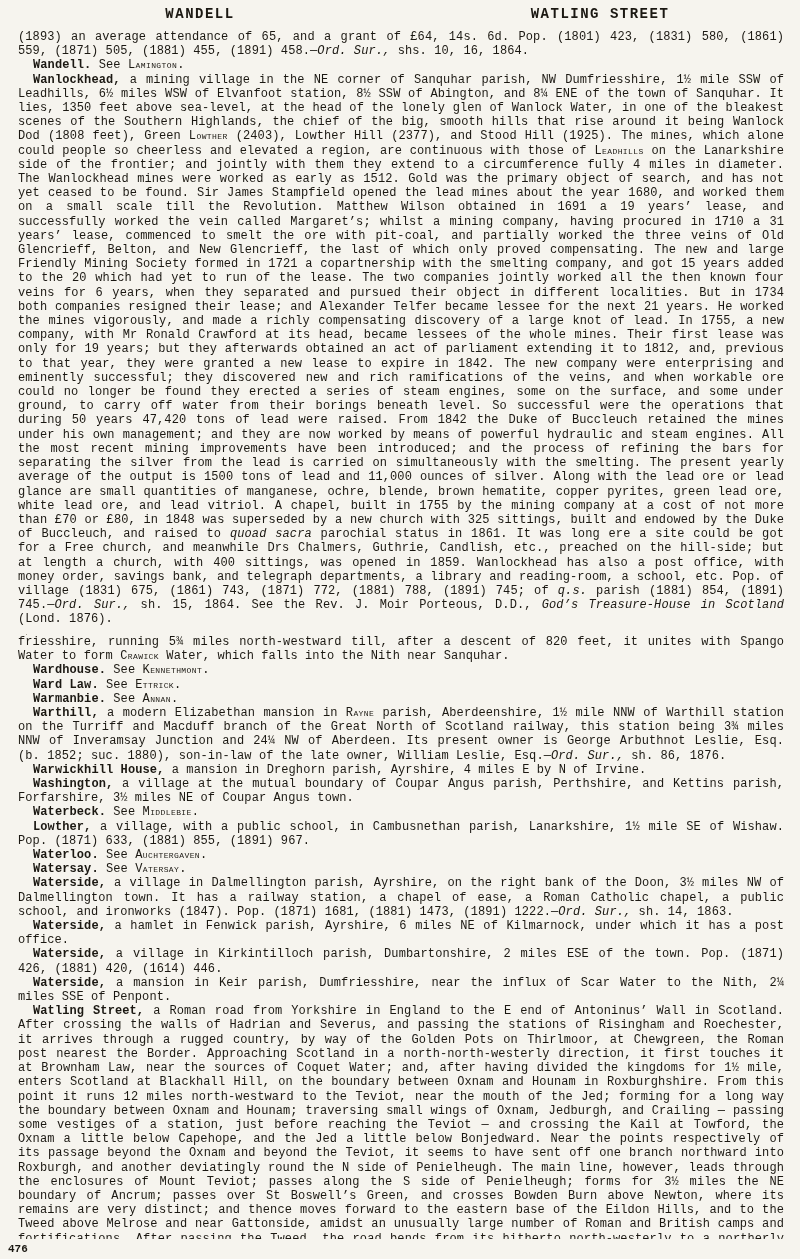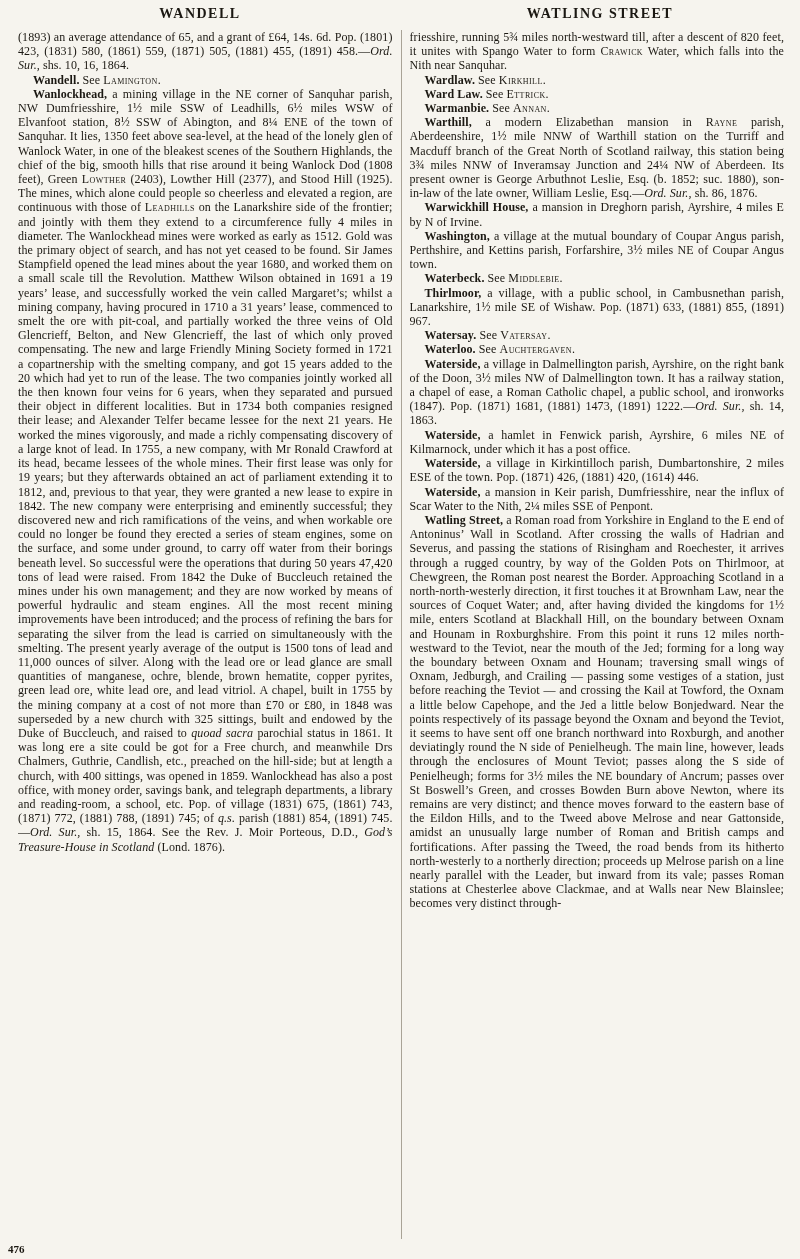--- a/index.html
+++ b/index.html
@@ -7,21 +7,21 @@
     padding: 0;
     background: #c9c5ba;
   }
   .page {
     position: relative;
     width: 800px;
     height: 1259px;
     margin: 0 auto;
     background: var(--paper, #f6f4ee);
     color: var(--ink, #1b1812);
-    font-family: Liberation Serif, serif;
+    font-family: Liberation Mono, monospace;
     overflow: hidden;
     box-sizing: border-box;
   }
   .running-heads {
     display: flex;
     padding-top: 6px;
   }
   .head {
     width: 50%;
     text-align: center;
@@ -29,20 +29,21 @@
     font-size: 14px;
     letter-spacing: 1.5px;
   }
   .columns {
     position: absolute;
     top: 30px;
     left: 18px;
     right: 16px;
     bottom: 20px;
     display: flex;
+    flex-direction: column;
   }
   .column {
     flex: 1 1 0;
     overflow: hidden;
   }
   .column-rule {
     width: 1px;
     background: #a9a396;
     margin: 0 8px;
     flex: 0 0 1px;
@@ -81,30 +82,30 @@
 
   <div class="columns">
     <div class="column" id="col-left">
         <p class="entry cont"><span>(1893) an average attendance of 65, and a grant of £64, 14s. 6d. Pop. (1801) 423, (1831) 580, (1861) 559, (1871) 505, (1881) 455, (1891) 458.—</span><span class="st-i">Ord. Sur.,</span><span> shs. 10, 16, 1864.</span></p>
         <p class="entry"><span class="st-b">Wandell.</span><span> See </span><span class="st-sc">Lamington</span><span>.</span></p>
         <p class="entry"><span class="st-b">Wanlockhead,</span><span> a mining village in the NE corner of Sanquhar parish, NW Dumfriesshire, 1½ mile SSW of Leadhills, 6½ miles WSW of Elvanfoot station, 8½ SSW of Abington, and 8¼ ENE of the town of Sanquhar. It lies, 1350 feet above sea-level, at the head of the lonely glen of Wanlock Water, in one of the bleakest scenes of the Southern Highlands, the chief of the big, smooth hills that rise around it being Wanlock Dod (1808 feet), Green </span><span class="st-sc">Lowther</span><span> (2403), Lowther Hill (2377), and Stood Hill (1925). The mines, which alone could people so cheerless and elevated a region, are continuous with those of </span><span class="st-sc">Leadhills</span><span> on the Lanarkshire side of the frontier; and jointly with them they extend to a circumference fully 4 miles in diameter. The Wanlockhead mines were worked as early as 1512. Gold was the primary object of search, and has not yet ceased to be found. Sir James Stampfield opened the lead mines about the year 1680, and worked them on a small scale till the Revolution. Matthew Wilson obtained in 1691 a 19 years’ lease, and successfully worked the vein called Margaret’s; whilst a mining company, having procured in 1710 a 31 years’ lease, commenced to smelt the ore with pit-coal, and partially worked the three veins of Old Glencrieff, Belton, and New Glencrieff, the last of which only proved compensating. The new and large Friendly Mining Society formed in 1721 a copartnership with the smelting company, and got 15 years added to the 20 which had yet to run of the lease. The two companies jointly worked all the then known four veins for 6 years, when they separated and pursued their object in different localities. But in 1734 both companies resigned their lease; and Alexander Telfer became lessee for the next 21 years. He worked the mines vigorously, and made a richly compensating discovery of a large knot of lead. In 1755, a new company, with Mr Ronald Crawford at its head, became lessees of the whole mines. Their first lease was only for 19 years; but they afterwards obtained an act of parliament extending it to 1812, and, previous to that year, they were granted a new lease to expire in 1842. The new company were enterprising and eminently successful; they discovered new and rich ramifications of the veins, and when workable ore could no longer be found they erected a series of steam engines, some on the surface, and some under ground, to carry off water from their borings beneath level. So successful were the operations that during 50 years 47,420 tons of lead were raised. From 1842 the Duke of Buccleuch retained the mines under his own management; and they are now worked by means of powerful hydraulic and steam engines. All the most recent mining improvements have been introduced; and the process of refining the bars for separating the silver from the lead is carried on simultaneously with the smelting. The present yearly average of the output is 1500 tons of lead and 11,000 ounces of silver. Along with the lead ore or lead glance are small quantities of manganese, ochre, blende, brown hematite, copper pyrites, green lead ore, white lead ore, and lead vitriol. A chapel, built in 1755 by the mining company at a cost of not more than £70 or £80, in 1848 was superseded by a new church with 325 sittings, built and endowed by the Duke of Buccleuch, and raised to </span><span class="st-i">quoad sacra</span><span> parochial status in 1861. It was long ere a site could be got for a Free church, and meanwhile Drs Chalmers, Guthrie, Candlish, etc., preached on the hill-side; but at length a church, with 400 sittings, was opened in 1859. Wanlockhead has also a post office, with money order, savings bank, and telegraph departments, a library and reading-room, a school, etc. Pop. of village (1831) 675, (1861) 743, (1871) 772, (1881) 788, (1891) 745; of </span><span class="st-i">q.s.</span><span> parish (1881) 854, (1891) 745.—</span><span class="st-i">Ord. Sur.,</span><span> sh. 15, 1864. See the Rev. J. Moir Porteous, D.D., </span><span class="st-i">God’s Treasure-House in Scotland</span><span> (Lond. 1876).</span></p>
       </div>
     <div class="column-rule"></div>
     <div class="column" id="col-right">
         <p class="entry cont"><span>friesshire, running 5¾ miles north-westward till, after a descent of 820 feet, it unites with Spango Water to form </span><span class="st-sc">Crawick</span><span> Water, which falls into the Nith near Sanquhar.</span></p>
-        <p class="entry"><span class="st-b">Wardlaw.</span><span> See </span><span class="st-sc">Kirkhill</span><span>.</span></p>
+        <p class="entry"><span class="st-b">Wardhouse.</span><span> See </span><span class="st-sc">Kennethmont</span><span>.</span></p>
         <p class="entry"><span class="st-b">Ward Law.</span><span> See </span><span class="st-sc">Ettrick</span><span>.</span></p>
         <p class="entry"><span class="st-b">Warmanbie.</span><span> See </span><span class="st-sc">Annan</span><span>.</span></p>
         <p class="entry"><span class="st-b">Warthill,</span><span> a modern Elizabethan mansion in </span><span class="st-sc">Rayne</span><span> parish, Aberdeenshire, 1½ mile NNW of Warthill station on the Turriff and Macduff branch of the Great North of Scotland railway, this station being 3¾ miles NNW of Inveramsay Junction and 24¼ NW of Aberdeen. Its present owner is George Arbuthnot Leslie, Esq. (b. 1852; suc. 1880), son-in-law of the late owner, William Leslie, Esq.—</span><span class="st-i">Ord. Sur.,</span><span> sh. 86, 1876.</span></p>
         <p class="entry"><span class="st-b">Warwickhill House,</span><span> a mansion in Dreghorn parish, Ayrshire, 4 miles E by N of Irvine.</span></p>
         <p class="entry"><span class="st-b">Washington,</span><span> a village at the mutual boundary of Coupar Angus parish, Perthshire, and Kettins parish, Forfarshire, 3½ miles NE of Coupar Angus town.</span></p>
         <p class="entry"><span class="st-b">Waterbeck.</span><span> See </span><span class="st-sc">Middlebie</span><span>.</span></p>
-        <p class="entry"><span class="st-b">Thirlmoor,</span><span> a village, with a public school, in Cambusnethan parish, Lanarkshire, 1½ mile SE of Wishaw. Pop. (1871) 633, (1881) 855, (1891) 967.</span></p>
+        <p class="entry"><span class="st-b">Lowther,</span><span> a village, with a public school, in Cambusnethan parish, Lanarkshire, 1½ mile SE of Wishaw. Pop. (1871) 633, (1881) 855, (1891) 967.</span></p>
+        <p class="entry"><span class="st-b">Waterloo.</span><span> See </span><span class="st-sc">Auchtergaven</span><span>.</span></p>
         <p class="entry"><span class="st-b">Watersay.</span><span> See </span><span class="st-sc">Vatersay</span><span>.</span></p>
-        <p class="entry"><span class="st-b">Waterloo.</span><span> See </span><span class="st-sc">Auchtergaven</span><span>.</span></p>
         <p class="entry"><span class="st-b">Waterside,</span><span> a village in Dalmellington parish, Ayrshire, on the right bank of the Doon, 3½ miles NW of Dalmellington town. It has a railway station, a chapel of ease, a Roman Catholic chapel, a public school, and ironworks (1847). Pop. (1871) 1681, (1881) 1473, (1891) 1222.—</span><span class="st-i">Ord. Sur.,</span><span> sh. 14, 1863.</span></p>
         <p class="entry"><span class="st-b">Waterside,</span><span> a hamlet in Fenwick parish, Ayrshire, 6 miles NE of Kilmarnock, under which it has a post office.</span></p>
         <p class="entry"><span class="st-b">Waterside,</span><span> a village in Kirkintilloch parish, Dumbartonshire, 2 miles ESE of the town. Pop. (1871) 426, (1881) 420, (1614) 446.</span></p>
         <p class="entry"><span class="st-b">Waterside,</span><span> a mansion in Keir parish, Dumfriesshire, near the influx of Scar Water to the Nith, 2¼ miles SSE of Penpont.</span></p>
         <p class="entry"><span class="st-b">Watling Street,</span><span> a Roman road from Yorkshire in England to the E end of Antoninus’ Wall in Scotland. After crossing the walls of Hadrian and Severus, and passing the stations of Risingham and Roechester, it arrives through a rugged country, by way of the Golden Pots on Thirlmoor, at Chewgreen, the Roman post nearest the Border. Approaching Scotland in a north-north-westerly direction, it first touches it at Brownham Law, near the sources of Coquet Water; and, after having divided the kingdoms for 1½ mile, enters Scotland at Blackhall Hill, on the boundary between Oxnam and Hounam in Roxburghshire. From this point it runs 12 miles north-westward to the Teviot, near the mouth of the Jed; forming for a long way the boundary between Oxnam and Hounam; traversing small wings of Oxnam, Jedburgh, and Crailing — passing some vestiges of a station, just before reaching the Teviot — and crossing the Kail at Towford, the Oxnam a little below Capehope, and the Jed a little below Bonjedward. Near the points respectively of its passage beyond the Oxnam and beyond the Teviot, it seems to have sent off one branch northward into Roxburgh, and another deviatingly round the N side of Penielheugh. The main line, however, leads through the enclosures of Mount Teviot; passes along the S side of Penielheugh; forms for 3½ miles the NE boundary of Ancrum; passes over St Boswell’s Green, and crosses Bowden Burn above Newton, where its remains are very distinct; and thence moves forward to the eastern base of the Eildon Hills, and to the Tweed above Melrose and near Gattonside, amidst an unusually large number of Roman and British camps and fortifications. After passing the Tweed, the road bends from its hitherto north-westerly to a northerly direction; proceeds up Melrose parish on a line nearly parallel with the Leader, but inward from its vale; passes Roman stations at Chesterlee above Clackmae, and at Walls near New Blainslee; becomes very distinct through-</span></p>
       </div>
   </div>
 
   <div class="page-number">476</div>
 

